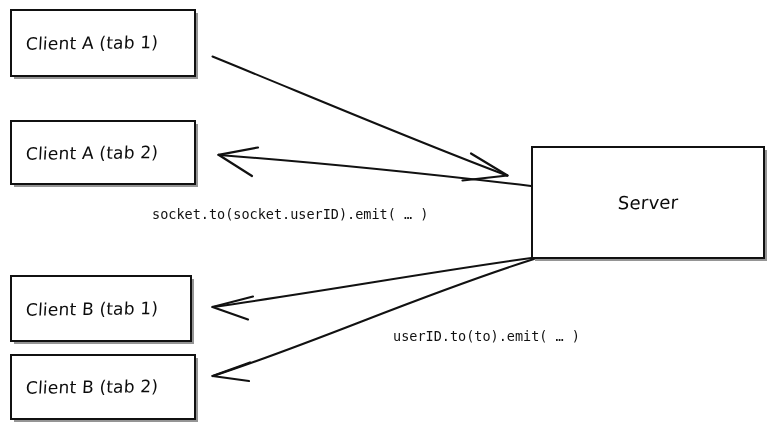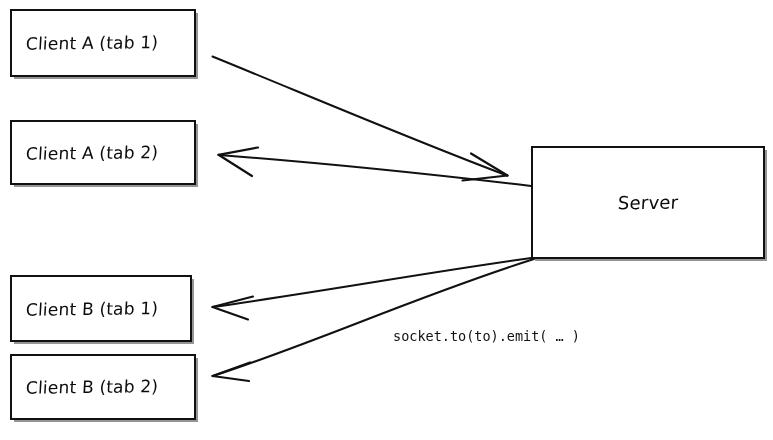--- a/index.html
+++ b/index.html
@@ -102,16 +102,17 @@
   </div>
 
   <div class="node-box client-box" style="left:10px; top:354px; width:186px; height:66px;">
     <span class="node-label">Client B (tab 2)</span>
   </div>
 
   <div class="node-box server-box" style="left:531px; top:146px; width:234px; height:113px;">
     <span class="node-label">Server</span>
   </div>
 
+  <div class="edge-label" style="left:152px; top:206px;">socket.to(socket.userID).emit( … )</div>
 
-  <div class="edge-label" style="left:393px; top:328px;">socket.to(to).emit( … )</div>
+  <div class="edge-label" style="left:393px; top:328px;">userID.to(to).emit( … )</div>
 
 </div>
 
 </body></html>

